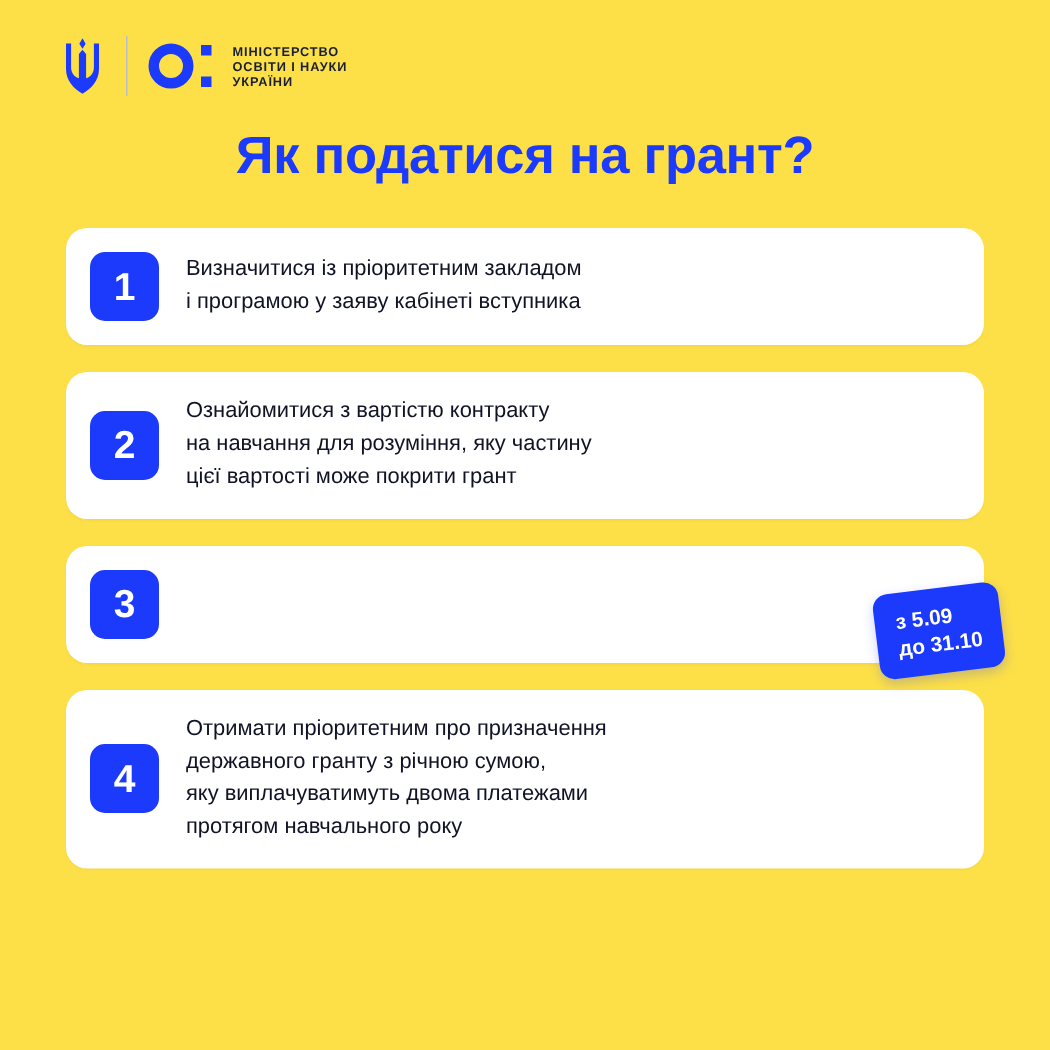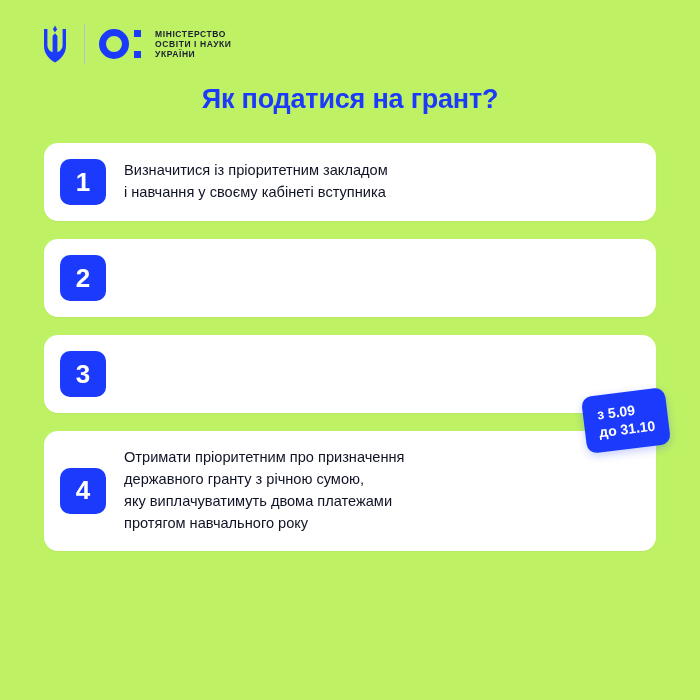--- a/index.html
+++ b/index.html
@@ -10,21 +10,21 @@
     width: 700px;
     height: 700px;
     background: #eef1f7;
     font-family: "Liberation Sans", sans-serif;
     overflow: hidden;
   }
   .page {
     position: relative;
     width: 700px;
     height: 700px;
-    background: #bef264;
+    background: #fde047;
     box-sizing: border-box;
   }
 
   
   .header {
     display: flex;
     align-items: center;
     padding: 30px 0 0 42px;
     height: 58px;
     box-sizing: border-box;
@@ -80,21 +80,21 @@
     letter-spacing: 0.6px;
     color: #1a1f33;
     text-transform: uppercase;
     white-space: nowrap;
   }
 
   
   .title {
     margin: 26px 0 0 0;
     text-align: center;
-    font-size: 27px;
+    font-size: 35px;
     font-weight: bold;
     color: #1b3afc;
     letter-spacing: -0.2px;
   }
 
   
   .steps {
     margin: 28px 44px 0 44px;
     display: flex;
     flex-direction: column;
@@ -176,25 +176,28 @@
     </div>
   </div>
 
   <h1 class="title">Як податися на грант?</h1>
 
   <div class="steps">
 
     <div class="step-card">
       <div class="step-badge">1</div>
       <div class="step-text">Визначитися із пріоритетним закладом
-і навчання у своєму кабінеті вступника</div>
+і програмою у заяву кабінеті вступника</div>
     </div>
 
     <div class="step-card">
       <div class="step-badge">2</div>
+      <div class="step-text">Ознайомитися з вартістю контракту
+на навчання для розуміння, яку частину
+цієї вартості може покрити грант</div>
     </div>
 
     <div class="step-card">
       <div class="step-badge">3</div>
     </div>
 
     <div class="step-card">
       <div class="step-badge">4</div>
       <div class="step-text">Отримати пріоритетним про призначення
 державного гранту з річною сумою,

